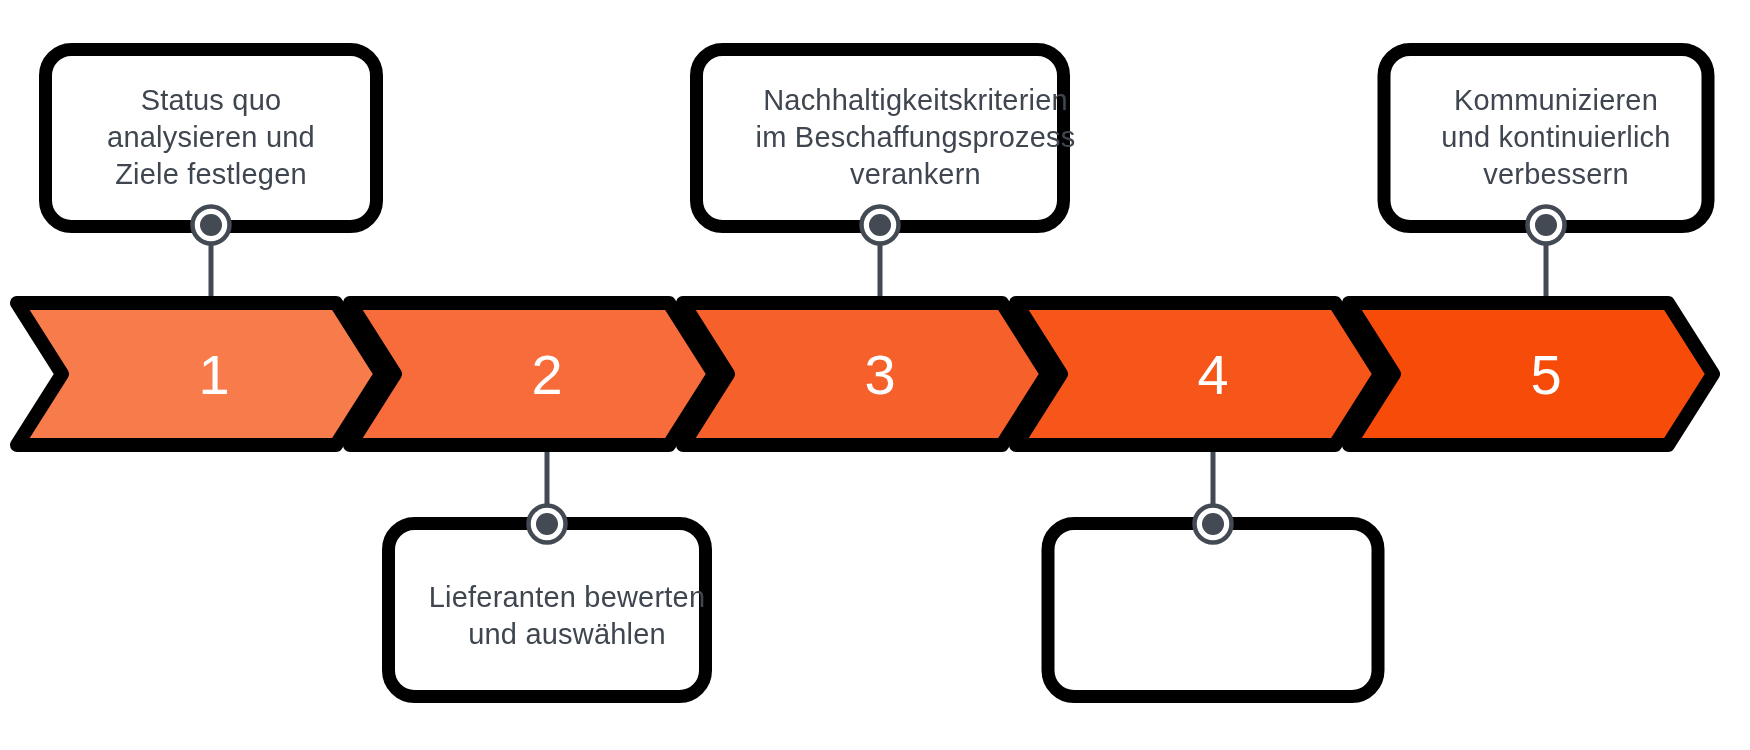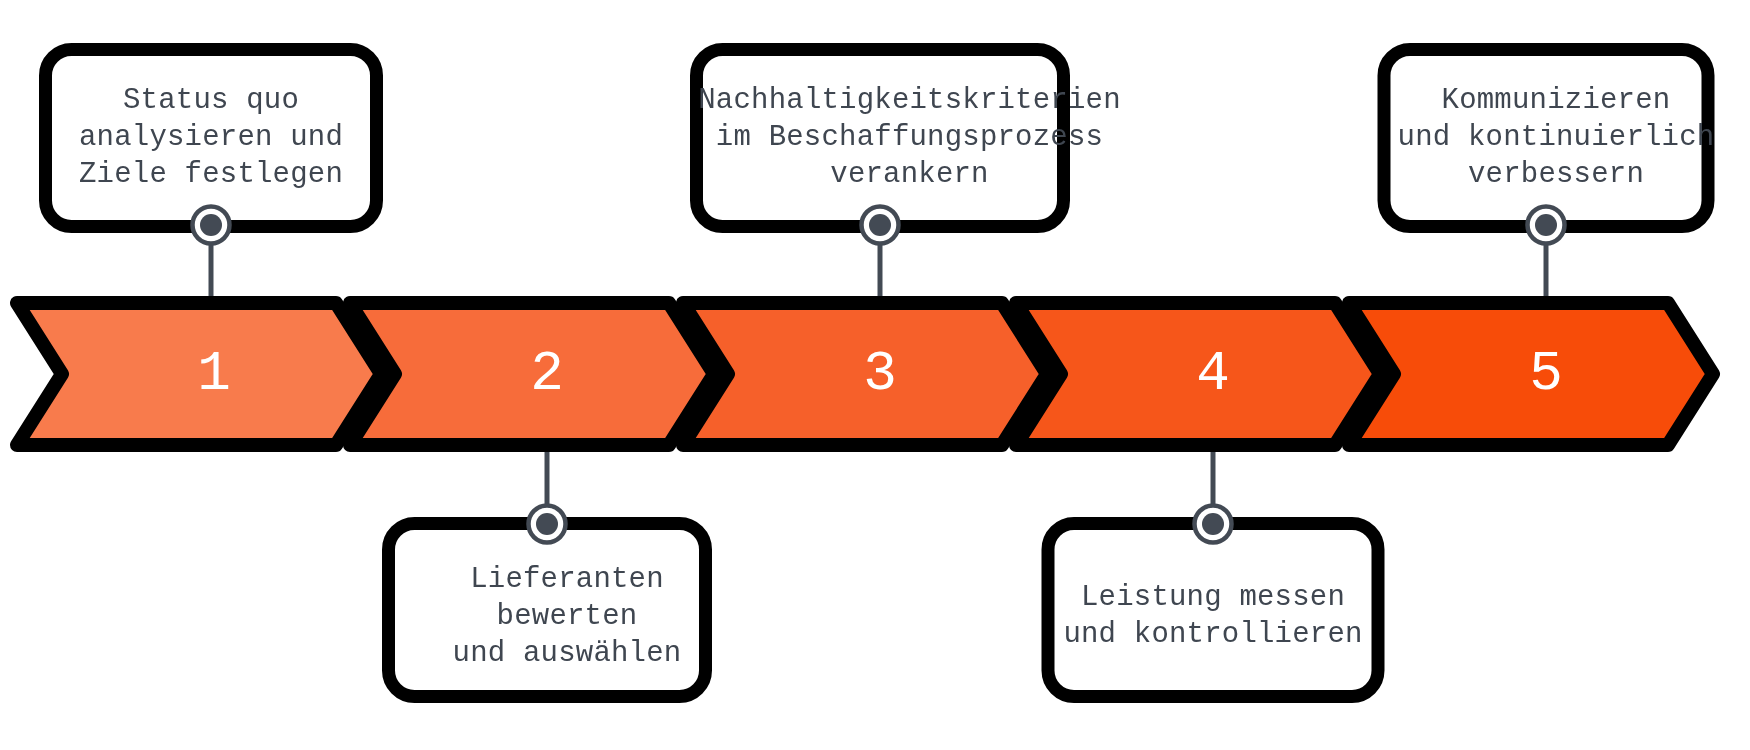--- a/index.html
+++ b/index.html
@@ -6,21 +6,21 @@
     margin: 0;
     padding: 0;
     background: #ffffff;
   }
   .canvas {
     position: relative;
     width: 1750px;
     height: 750px;
     background: #ffffff;
     overflow: hidden;
-    font-family: Liberation Mono, monospace;
+    font-family: Liberation Sans, sans-serif;
   }
   .layer {
     position: absolute;
     left: 0;
     top: 0;
   }
   .step-label {
     position: absolute;
     display: flex;
     align-items: center;
@@ -83,30 +83,28 @@
       <circle cx="547" cy="524" r="18.5" fill="#ffffff" stroke="#434a54" stroke-width="4.5"></circle>
       <circle cx="547" cy="524" r="11" fill="#434a54"></circle>
       <circle cx="1213" cy="524" r="18.5" fill="#ffffff" stroke="#434a54" stroke-width="4.5"></circle>
       <circle cx="1213" cy="524" r="11" fill="#434a54"></circle>
     </g>
   </svg>
 
   <div class="step-label" style="left:52px;  top:58px;  width:318px; height:158px;">Status quo
 analysieren und
 Ziele festlegen</div>
-  <div class="step-label" style="left:703px; top:58px;  width:413px; height:158px;">Nachhaltigkeitskriterien
+  <div class="step-label" style="left:703px; top:58px;  width:413px; height:158px;padding-left:6px;">Nachhaltigkeitskriterien
 im Beschaffungsprozess
 verankern</div>
   <div class="step-label" style="left:1390px;top:58px;  width:332px; height:158px;">Kommunizieren
 und kontinuierlich
 verbessern</div>
   <div class="step-label" style="left:395px; top:540px; width:304px; height:152px;margin-left:20px;">Lieferanten bewerten
 und auswählen</div>
-  <div class="step-label" style="left:1054px;top:540px; width:318px; height:152px;">Leistung messen
-und kontrollieren</div>
 
   <div class="step-number" style="left:144px;">1</div>
   <div class="step-number" style="left:477px;">2</div>
   <div class="step-number" style="left:810px;">3</div>
   <div class="step-number" style="left:1143px;">4</div>
   <div class="step-number" style="left:1476px;">5</div>
 
 </div>
 
 </body></html>

